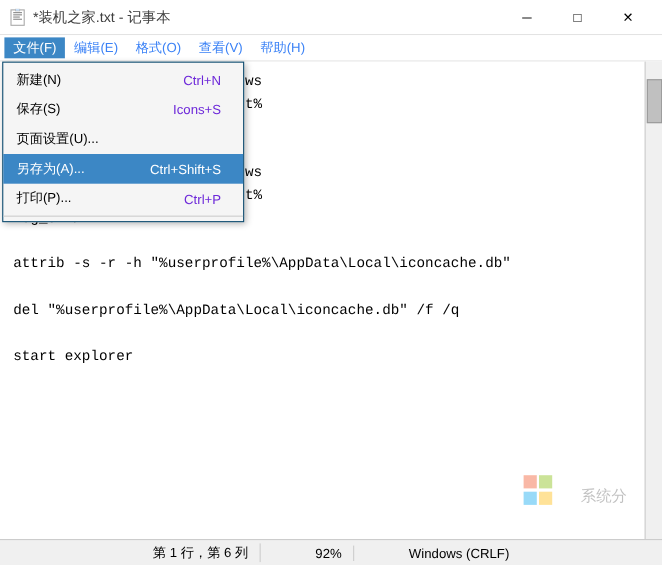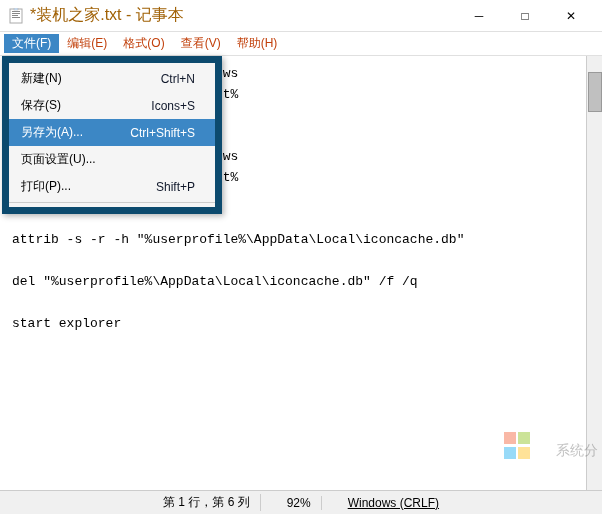--- a/index.html
+++ b/index.html
@@ -28,22 +28,22 @@
       gap: 6px;
     }
     .title-icon {
       width: 16px;
       height: 16px;
       display: flex;
       align-items: center;
       justify-content: center;
     }
     .title-text {
-      font-size: 16px;
-      color: #a16207;
+      font-size: 13px;
+      color: #404040;
     }
     .title-bar-controls {
       display: flex;
       gap: 0;
     }
     .title-btn {
       width: 46px;
       height: 28px;
       display: flex;
       align-items: center;
@@ -65,34 +65,34 @@
       border-bottom: 1px solid #e0e0e0;
       position: relative;
     }
     .menu-item {
       padding: 2px 8px;
       cursor: pointer;
       font-size: 12px;
       height: 100%;
       display: flex;
       align-items: center;
-      color: #c2410c;
+      color: #3b82f6;
     }
     .menu-item:hover, .menu-item.active {
       background: #3c87c5;
       color: #fff;
     }
 
     
     .dropdown-menu {
       position: absolute;
       top: 24px;
       left: 2px;
       background: #f5f5f5;
-      border: 7px solid #0c4a6e;
+      border: 1px solid #0c4a6e;
       box-shadow: 2px 2px 6px rgba(0,0,0,0.3);
       z-index: 100;
       min-width: 220px;
       padding: 2px 0;
     }
     .dropdown-item {
       display: flex;
       justify-content: space-between;
       align-items: center;
       padding: 5px 20px 5px 12px;
@@ -101,21 +101,21 @@
       color: #000;
       white-space: nowrap;
     }
     .dropdown-item.selected {
       background: #3c87c5;
       color: #fff;
     }
     .dropdown-item .shortcut {
       margin-left: 40px;
       font-size: 12px;
-      color: #0f172a;
+      color: #6d28d9;
     }
     .dropdown-item.selected .shortcut {
       color: #fff;
     }
     .dropdown-separator {
       height: 1px;
       background: #ccc;
       margin: 2px 0;
     }
 
@@ -160,40 +160,40 @@
       height: 40px;
       background: #c0c0c0;
       border: 1px solid #999;
       margin-top: 16px;
     }
 
     
     .status-bar {
       display: flex;
       justify-content: center;
-      gap: 16px;
+      gap: 40px;
       background: #f0f0f0;
       border-top: 1px solid #ccc;
       padding: 3px 10px;
       font-size: 12px;
       color: #000;
       height: 24px;
       align-items: center;
     }
     .status-item {
       padding: 0 10px;
       border-right: 1px solid #ccc;
     }
-    .status-item:last-child { border-right: none; text-decoration: underline; }
+    .status-item:last-child { border-right: none; }
 
     
     .watermark {
       position: absolute;
       bottom: 30px;
-      right: 4px;
+      right: 32px;
       display: flex;
       gap: 24px;
       align-items: flex-end;
       opacity: 0.4;
     }
   </style>
 </head>
 <body>
 
 <div class="title-bar">
@@ -226,31 +226,31 @@
 
   <div class="dropdown-menu">
     <div class="dropdown-item">
       <span>新建(N)</span>
       <span class="shortcut">Ctrl+N</span>
     </div>
     <div class="dropdown-item">
       <span>保存(S)</span>
       <span class="shortcut">Icons+S</span>
     </div>
+    <div class="dropdown-item">
+      <span>页面设置(U)...</span>
+      <span class="shortcut"></span>
+    </div>
     <div class="dropdown-item selected">
       <span>另存为(A)...</span>
       <span class="shortcut">Ctrl+Shift+S</span>
     </div>
     <div class="dropdown-item">
-      <span>页面设置(U)...</span>
-      <span class="shortcut"></span>
-    </div>
-    <div class="dropdown-item">
       <span>打印(P)...</span>
-      <span class="shortcut">Shift+P</span>
+      <span class="shortcut">Ctrl+P</span>
     </div>
     <div class="dropdown-separator"></div>
   </div>
 </div>
 
 <div class="main-container" style="height: calc(514px - 32px - 24px - 24px); position: relative;">
   <div class="content-area" style="padding-right: 24px; width: 100%;">
     <div class="content-text" id="editor-text">NE\SOFTWARE\Microsoft\Windows
 Icons" /v 29 /d "%systemroot%
 reg_sz /f

